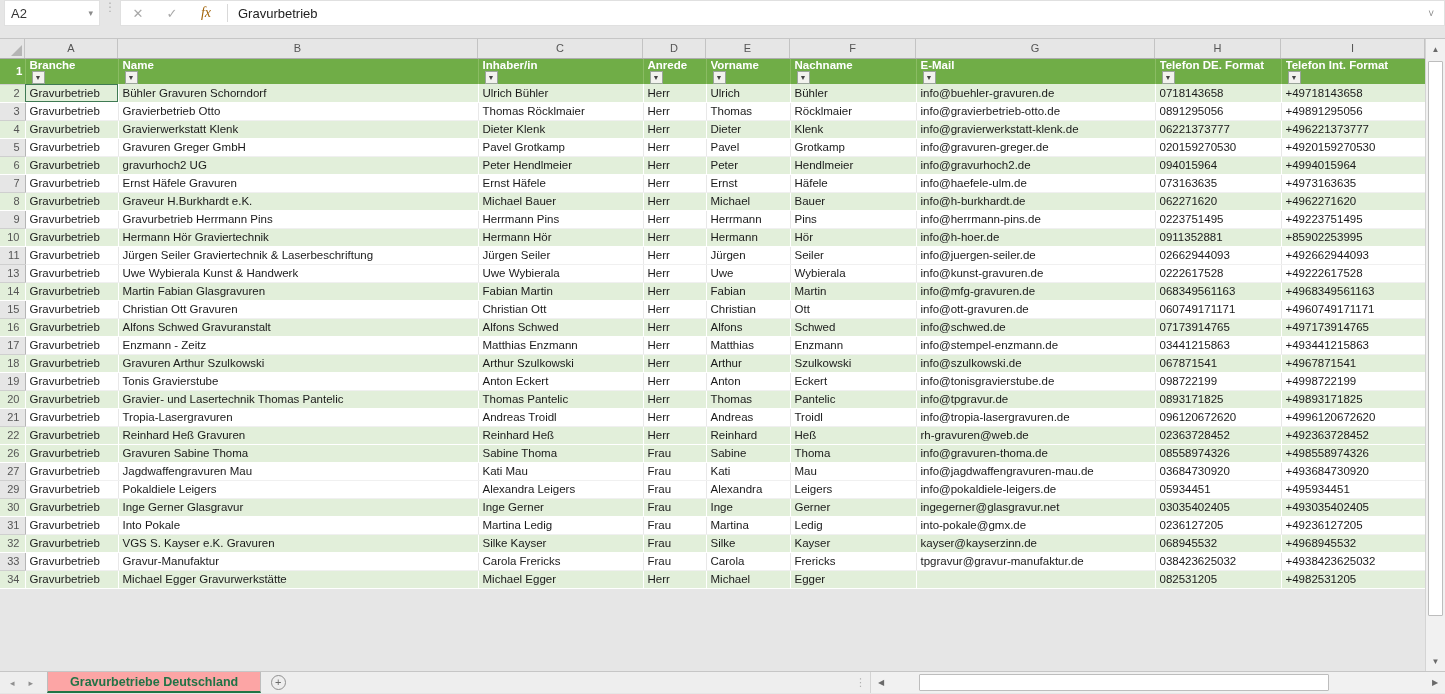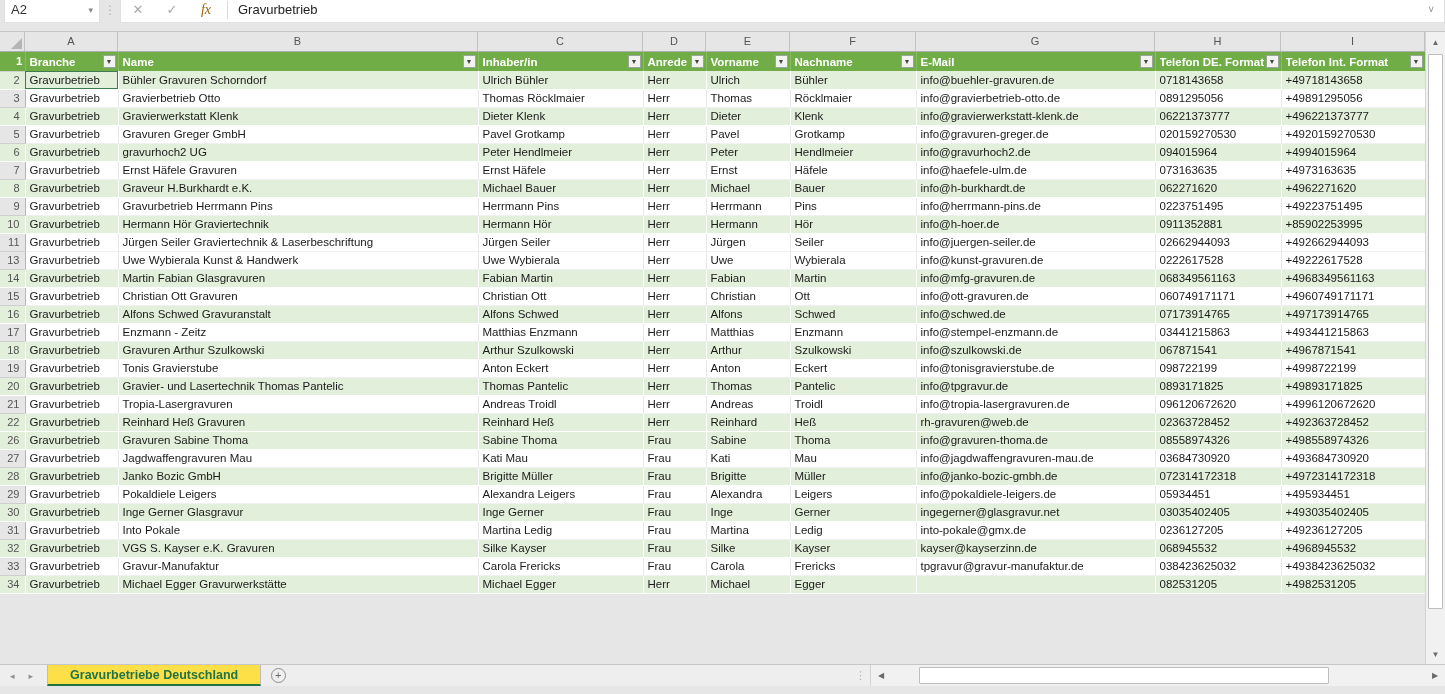--- a/index.html
+++ b/index.html
@@ -1,19 +1,19 @@
 <!DOCTYPE html>
 <html><head>
 <meta charset="utf-8">
 <style>
   * { margin:0; padding:0; box-sizing:border-box; }
   html,body { width:1445px; height:694px; overflow:hidden; background:#e6e6e6;
               font-family:"Liberation Sans", sans-serif; }
   
-  .toolbar { height:32px; background:#e6e6e6; display:flex; align-items:center;
+  .toolbar { height:39px; background:#e6e6e6; display:flex; align-items:flex-start;
              border-bottom:1px solid #c6c6c6; padding:0 0 12px 4px; }
   .name-box { width:96px; height:26px; background:#fff; border:1px solid #e0e0e0;
               display:flex; align-items:center; padding:0 6px; font-size:13px; color:#333; }
   .name-box .nb-text { flex:1; }
   .nb-arrow { color:#8a8a8a; font-size:9px; }
   .v-dots { color:#b0b0b0; font-size:12px; margin:0 4px; letter-spacing:0; }
   .fbar { flex:1; height:26px; background:#fff; border:1px solid #e0e0e0; display:flex;
           align-items:center; }
   .fbar .btn { width:34px; text-align:center; color:#a8a8a8; font-size:13px; }
   .fbar .fx { font-family:"Liberation Serif", serif; font-style:italic; color:#a16207;
@@ -29,21 +29,21 @@
            line-height:19px; overflow:hidden; }
   .corner { position:relative; background:#e6e6e6; }
   .corner:after { content:""; position:absolute; right:2px; bottom:2px;
                   border-left:11px solid transparent; border-bottom:11px solid #b5b5b5; }
   table { border-collapse:collapse; table-layout:fixed; width:1425px; }
   td,th { white-space:nowrap; overflow:hidden; font-weight:normal; }
   .rn { background:#e6e6e6; border-right:1px solid #b5b5b5; border-bottom:1px solid #cfcfcf;
         font-size:11px; color:#555; text-align:right; padding-right:5px; }
   thead .hrow td { background:#70ad47; color:#fff; font-weight:bold; font-size:11.5px;
                    height:19px; padding:0 2px 0 4px; border-right:1px solid #8abc63; }
-  .hcell { display:flex; align-items:flex-end; justify-content:space-between; }
+  .hcell { display:flex; align-items:flex-start; justify-content:space-between;flex-direction:column; }
   .hcell .lbl { overflow:hidden; white-space:nowrap; }
   .filter-btn { width:13px; height:13px; background:#f2f2ee; border:1px solid #9aa59a;
                 color:#444; font-size:7px; line-height:11px; text-align:center; flex:0 0 13px;
                 margin-left:2px; }
   tbody td { height:18px; font-size:11.5px; color:#1a1a1a; padding:0 3px 0 4px;
              border-right:1px solid #e8e8e8; border-bottom:1px solid #f0f0f0; background:#fff; }
   tbody tr.band td { background:#e2efda; border-right:1px solid #fff; border-bottom:1px solid #fff; }
   tbody td.sel { outline:1px solid #3f7a53; outline-offset:-1px; }
   
   .vscroll { width:20px; background:#f1f1f1; border-left:1px solid #d4d4d4; display:flex;
@@ -51,21 +51,21 @@
   .vs-btn { height:20px; display:flex; align-items:center; justify-content:center;
             color:#6a6a6a; font-size:8px; }
   .vs-track { flex:1; position:relative; }
   .vs-thumb { position:absolute; top:2px; left:2px; right:2px; height:555px; background:#fff;
               border:1px solid #bdbdbd; border-radius:1px; }
   
   .tabbar { height:22px; background:#eeeeee; border-top:1px solid #c6c6c6; display:flex;
             align-items:stretch; }
   .nav-arrows { display:flex; align-items:center; gap:14px; padding:0 14px 0 10px;
                 color:#8f8f8f; font-size:9px; }
-  .sheet-tab { background:#fde047; border:1px solid #bdbdbd; border-top:none;
+  .sheet-tab { background:#fca5a5; border:1px solid #bdbdbd; border-top:none;
                border-bottom:2px solid #217346; color:#217346; font-weight:bold;
                font-size:12.5px; padding:0 22px; display:flex; align-items:center; }
   .add-sheet { width:34px; display:flex; align-items:center; justify-content:center; }
   .add-sheet .circle { width:15px; height:15px; border:1px solid #8f8f8f; border-radius:50%;
                        color:#6a6a6a; font-size:11px; line-height:13px; text-align:center; }
   .tab-fill { flex:1; }
   .hs-dots { display:flex; align-items:center; color:#b0b0b0; font-size:11px; padding:0 4px; }
   .hscroll { width:575px; display:flex; align-items:center; background:#f1f1f1;
              border-left:1px solid #d4d4d4; }
   .hs-btn { width:20px; text-align:center; color:#6a6a6a; font-size:8px; }
@@ -437,32 +437,20 @@
         <td>Gravurbetrieb</td>
         <td>Jagdwaffengravuren Mau</td>
         <td>Kati Mau</td>
         <td>Frau</td>
         <td>Kati</td>
         <td>Mau</td>
         <td>info@jagdwaffengravuren-mau.de</td>
         <td>03684730920</td>
         <td>+493684730920</td>
       </tr>
-          <tr class="band">
-        <td class="rn">28</td>
-        <td>Gravurbetrieb</td>
-        <td>Janko Bozic GmbH</td>
-        <td>Brigitte Müller</td>
-        <td>Frau</td>
-        <td>Brigitte</td>
-        <td>Müller</td>
-        <td>info@janko-bozic-gmbh.de</td>
-        <td>072314172318</td>
-        <td>+4972314172318</td>
-      </tr>
           <tr>
         <td class="rn">29</td>
         <td>Gravurbetrieb</td>
         <td>Pokaldiele Leigers</td>
         <td>Alexandra Leigers</td>
         <td>Frau</td>
         <td>Alexandra</td>
         <td>Leigers</td>
         <td>info@pokaldiele-leigers.de</td>
         <td>05934451</td>

